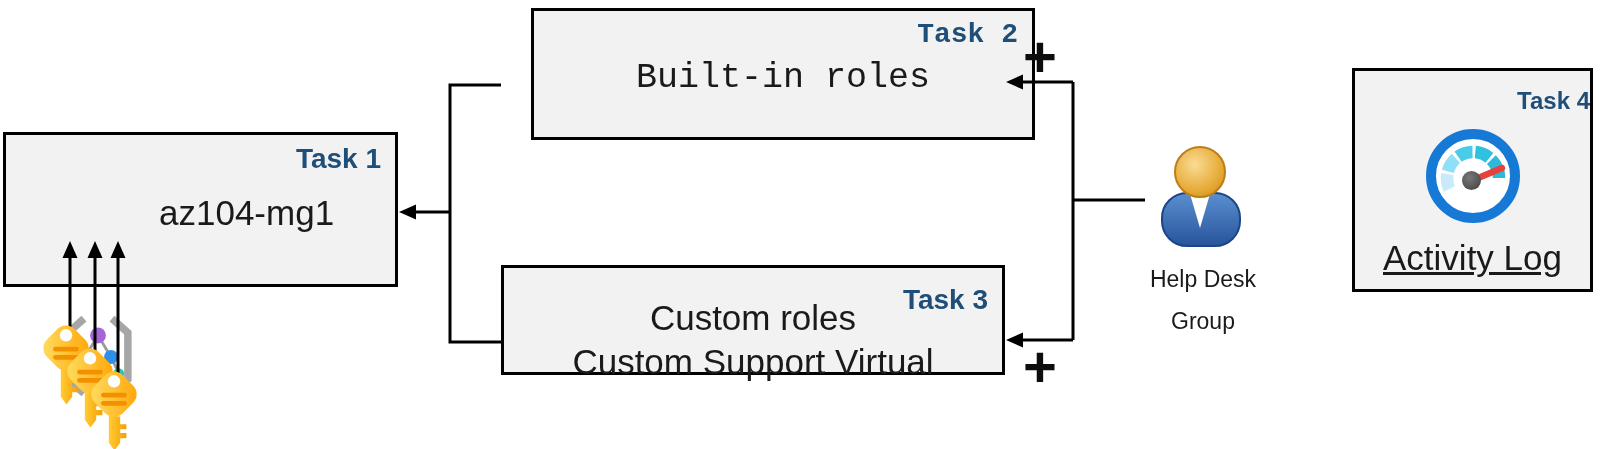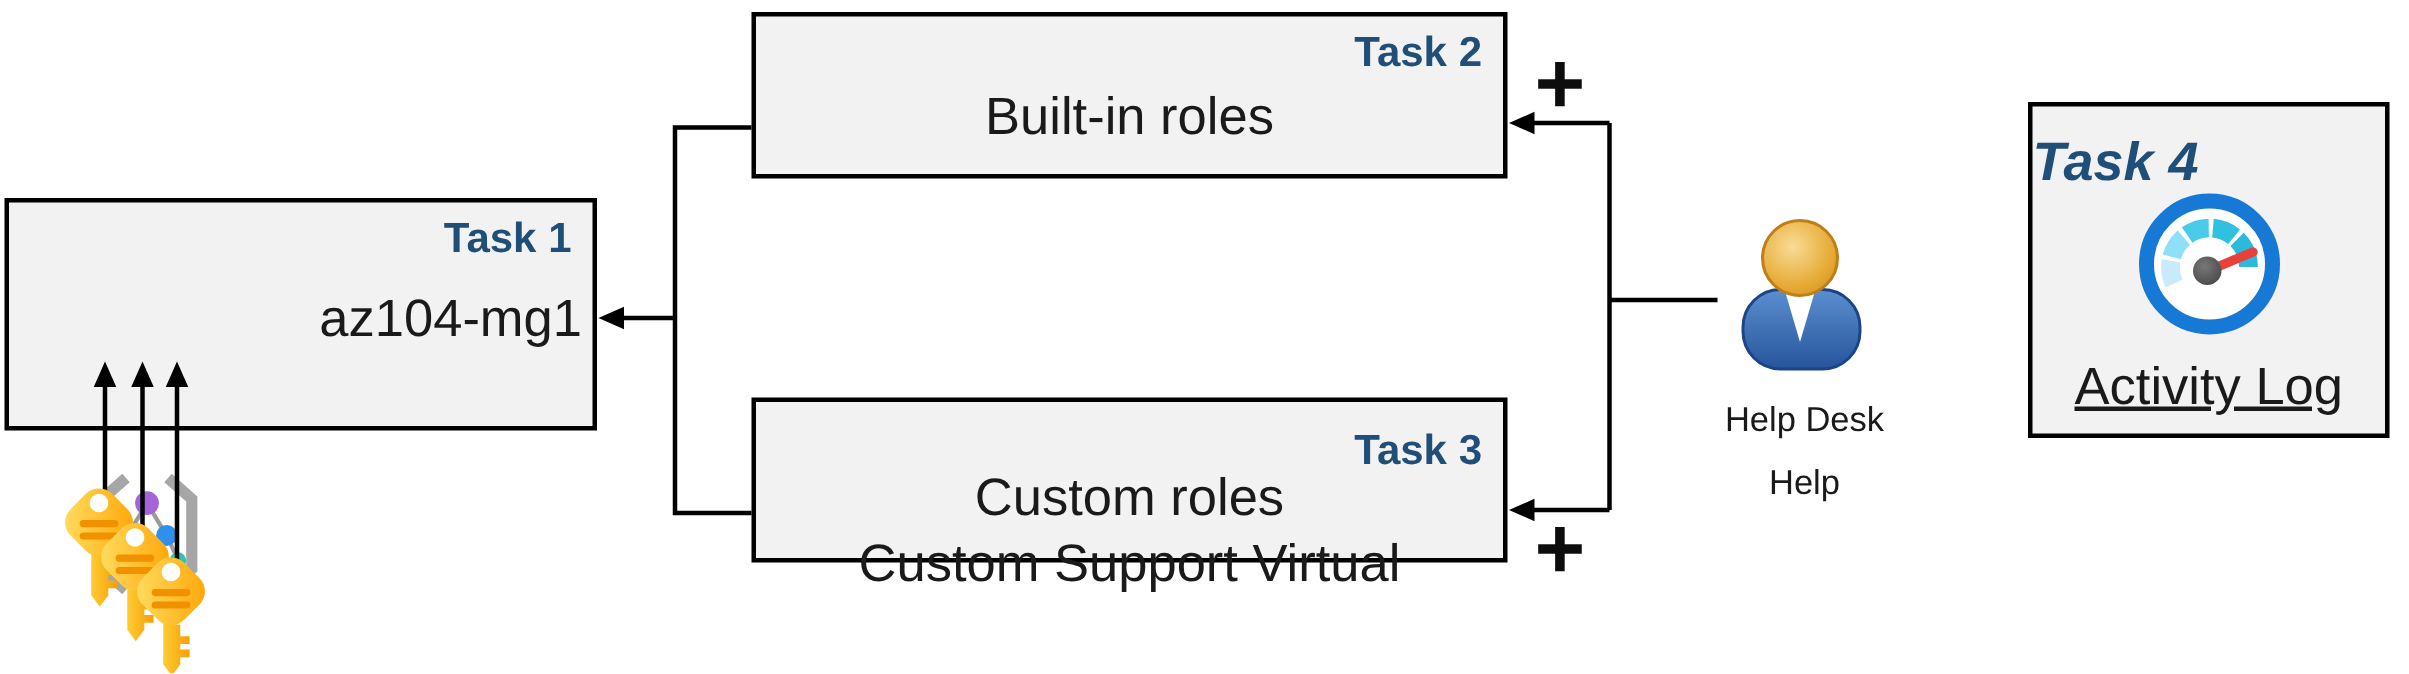--- a/index.html
+++ b/index.html
@@ -13,55 +13,54 @@
     color: var(--text, #1a1a1a);
   }
   .box {
     position: absolute;
     box-sizing: border-box;
     background: var(--box-fill, #F2F2F2);
     border: 3px solid var(--box-border, #000000);
     z-index: 1;
   }
   .box-task1 { left: 3px;    top: 132px; width: 395px; height: 155px; }
-  .box-task2 { left: 501px;  top: 8px;   width: 504px; height: 111px; }
+  .box-task2 { left: 531px;  top: 8px;   width: 504px; height: 132px; font-family: Liberation Mono, monospace; }
   .box-task3 { left: 501px;  top: 265px; width: 504px; height: 110px; }
   .box-task4 { left: 1352px; top: 68px;  width: 241px; height: 224px; }
   .badge {
     position: absolute;
     top: 8px; right: 14px;
     font-size: 28px;
     font-weight: bold;
     color: var(--task-badge, #1F4E79);
     white-space: nowrap;
   }
   .box-task3 .badge { top: 16px; }
   .badge-centered {
     position: absolute;
     left: 0; right: 0; top: 16px;
-    text-align: left;
-    font-size: 36px;
+    text-align: right;
+    font-size: 24px;
     font-weight: bold;
     color: var(--task-badge, #1F4E79);
-    font-style: italic;
   }
   .body-lines {
     position: absolute;
     left: 0; right: 0;
     text-align: center;
     font-size: 35px;
     line-height: 44px;
     color: var(--text, #1a1a1a);
   }
   .box-task2 .body-lines { top: 33px; margin-top: 12px; }
-  .box-task3 .body-lines { top: 42px; }
+  .box-task3 .body-lines { top: 28px; }
   .mg-label {
     position: absolute;
-    left: 142px; top: 58px; width: 240px;
-    text-align: right;
+    left: 153px; top: 58px; width: 240px;
+    text-align: left;
     font-size: 35px;
     color: var(--text, #1a1a1a);
   }
   .task4-label {
     position: absolute;
     left: 0; right: 0; top: 167px;
     text-align: center;
     font-size: 35px;
     color: var(--text, #1a1a1a);
     text-decoration: underline;
@@ -204,21 +203,21 @@
   <div class="plus plus-top">+</div>
   <div class="plus plus-bottom">+</div>
 
   <svg class="icon-abs person-icon" width="88" height="102" viewBox="0 0 88 102">
     <rect x="5" y="47" width="78" height="53" rx="25" fill="url(#bodyGrad)" stroke="#1C4488" stroke-width="2"></rect>
     <polygon points="33,48 53,48 43,82" fill="#ffffff"></polygon>
     <circle cx="43" cy="26" r="25" fill="url(#headGrad)" stroke="#BE7E18" stroke-width="2"></circle>
   </svg>
   <div class="helpdesk-text">
     <div>Help Desk</div>
-    <div>Help</div>
+    <div>Group</div>
   </div>
 
   <svg class="icon-abs key-1" width="62" height="104" viewBox="0 0 60 100">
     <g transform="rotate(-45 30 27)">
         <rect x="11" y="8" width="38" height="38" rx="12" fill="url(#keyGrad)"></rect>
       </g>
     <path d="M25,48 v26 l5.5,7.5 5.5,-7.5 v-4.5 h6 v-5 h-6 v-3.5 h6 v-5 h-6 v-7.5 z" fill="url(#shaftGrad)"></path>
     <circle cx="30" cy="14.5" r="6" fill="#ffffff"></circle>
     <rect x="17.5" y="25.5" width="25" height="4.6" rx="2.3" style="fill:var(--key-stripe,#F29100)"></rect>
     <rect x="17.5" y="33.5" width="25" height="4.6" rx="2.3" style="fill:var(--key-stripe,#F29100)"></rect>

